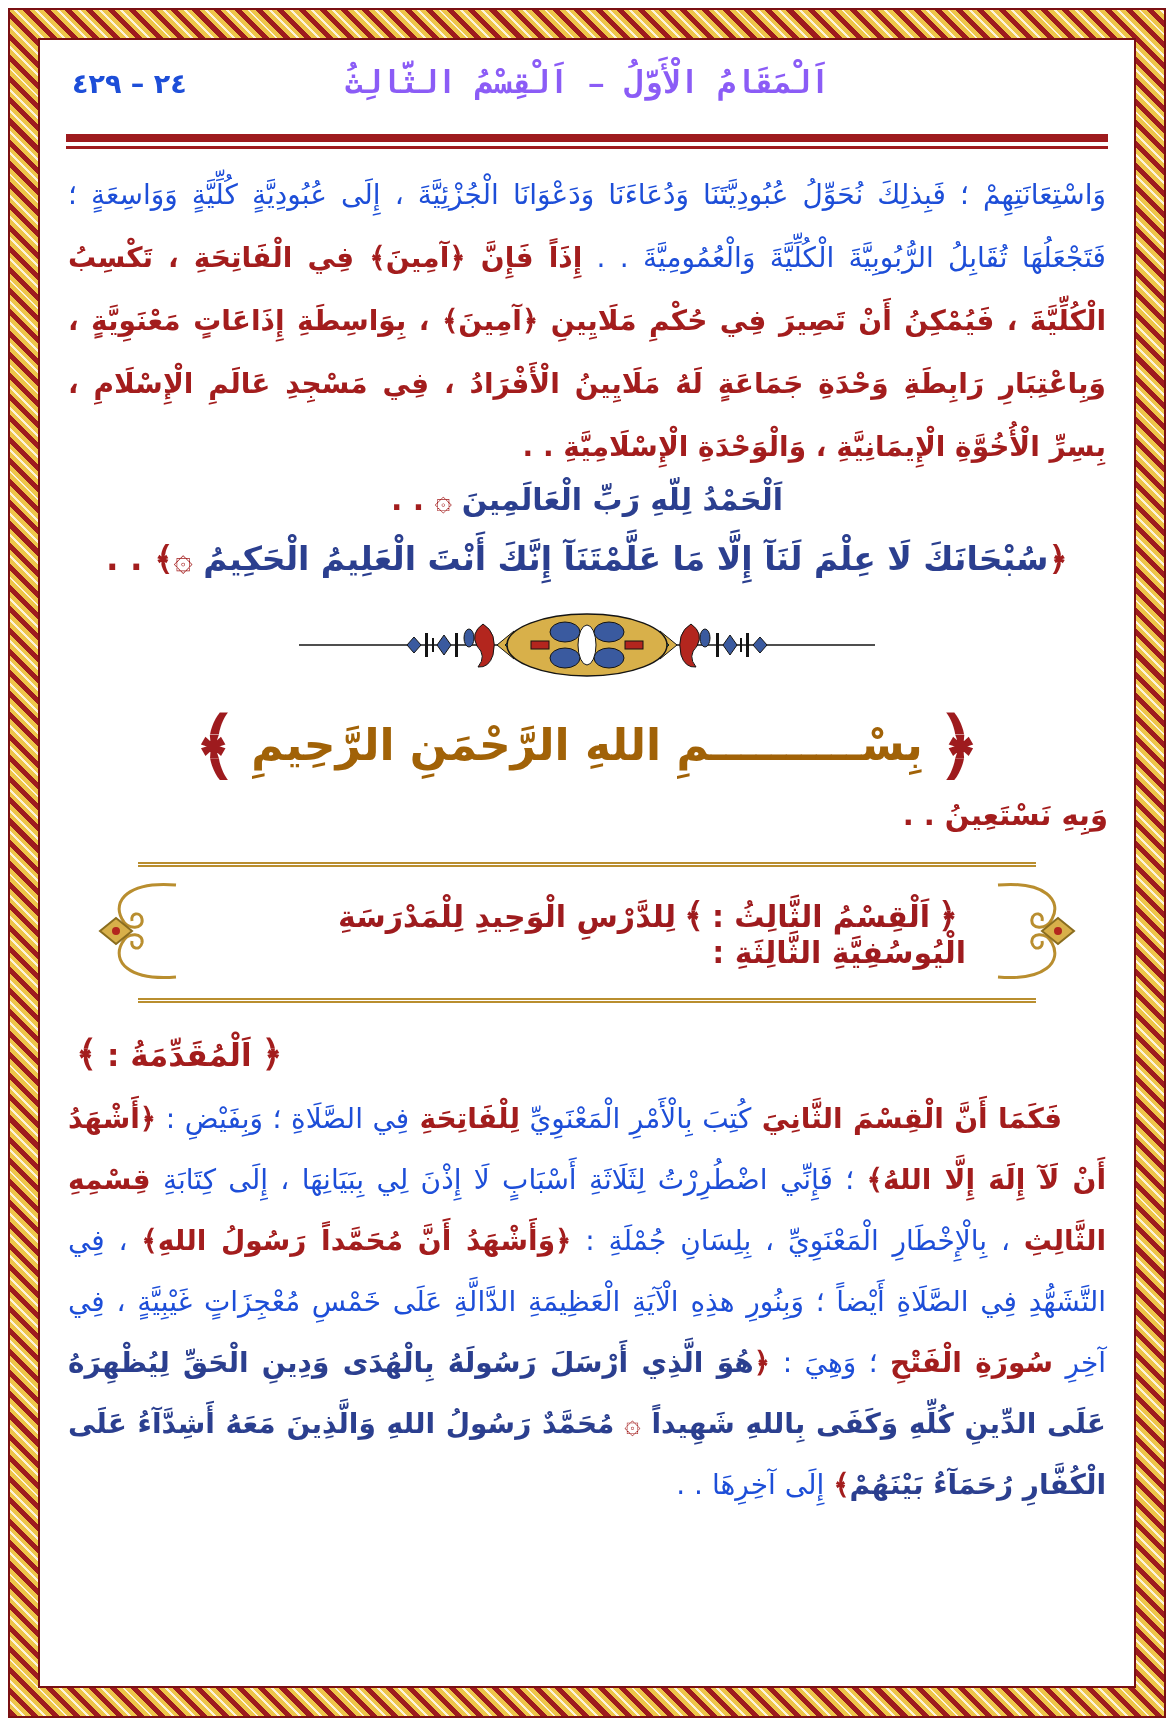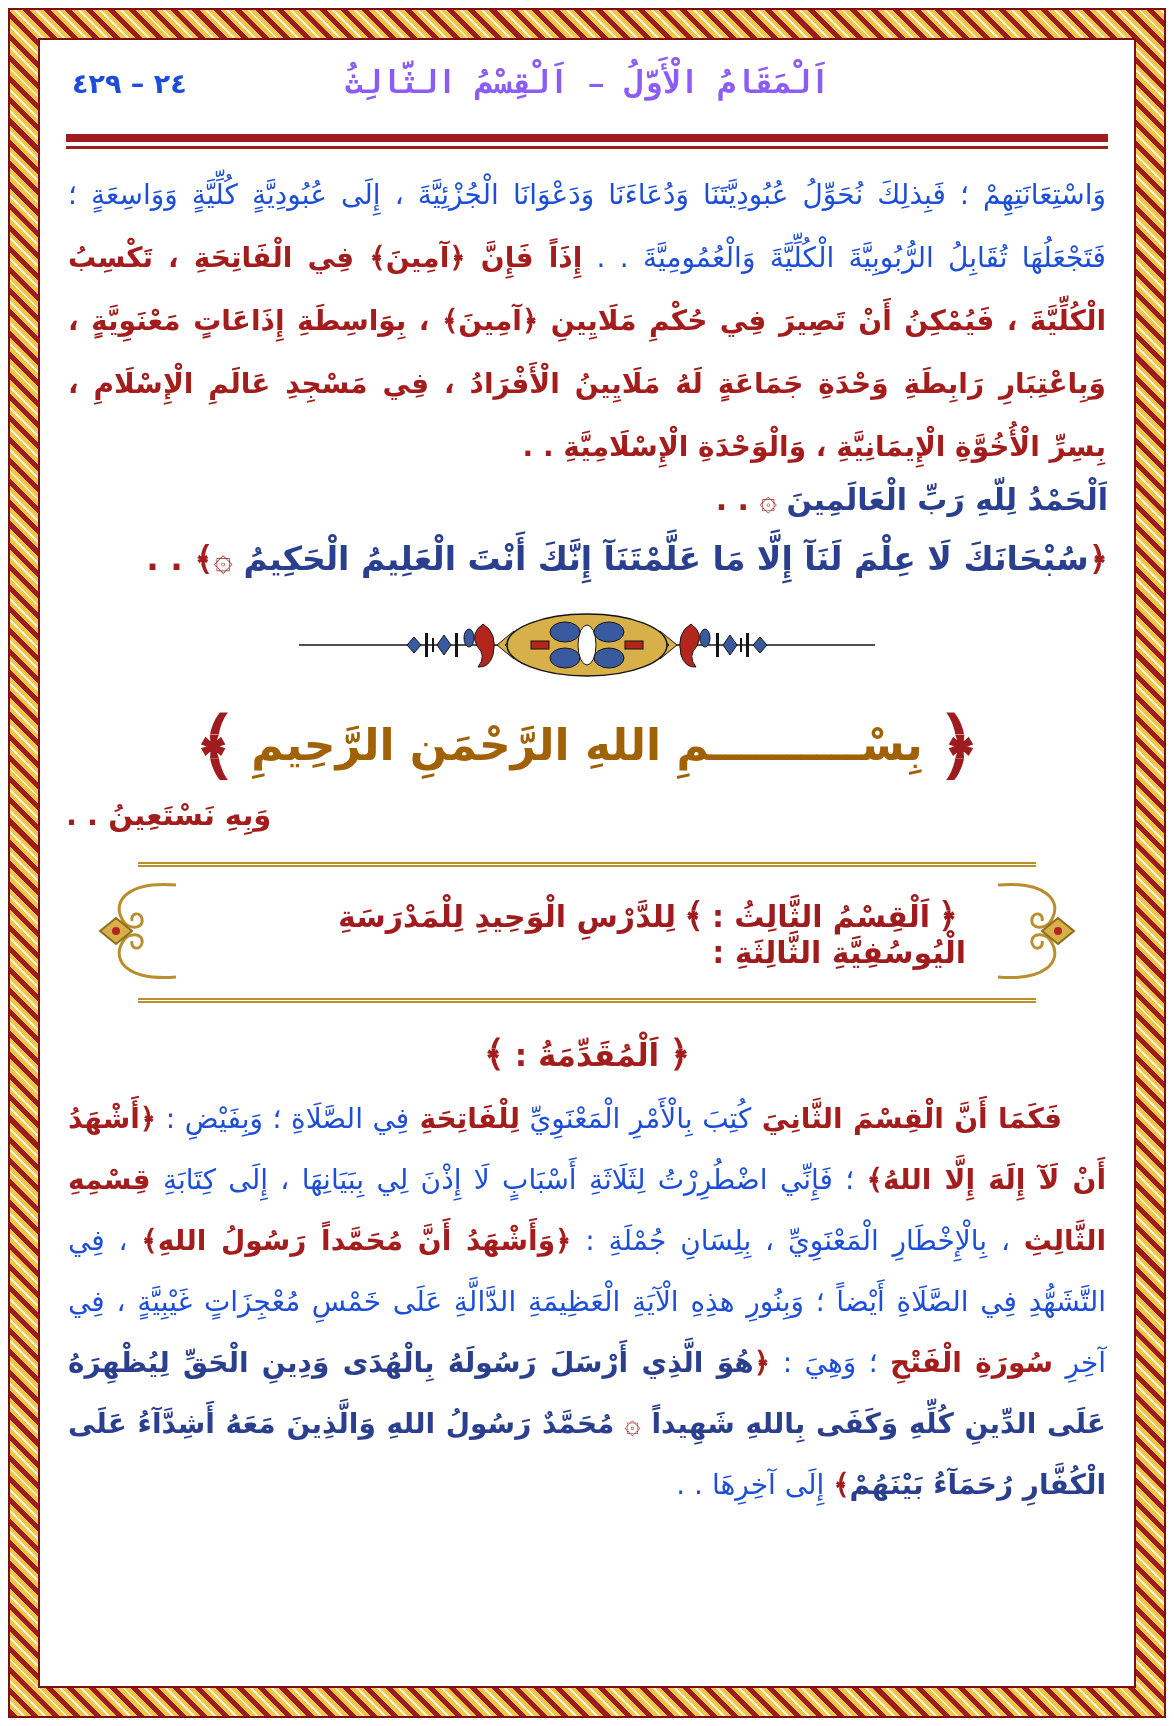--- a/index.html
+++ b/index.html
@@ -32,44 +32,44 @@
   .body-text{
     direction:rtl;text-align:justify;font-size:28px;line-height:63px;
     color:#121212;margin:14px 2px 0 2px;
   }
   .body-text.indent{text-indent:44px;line-height:61px;}
   .t-red{color:#a31d1d;font-weight:bold;}
   .t-blue{color:#2b3f8f;font-weight:bold;}
   .t-black{color:#1d4ed8;}
   .rosette{color:#a31d1d;font-weight:normal;}
   
-  .center-line{direction:rtl;}
+  .center-line{direction:rtl;text-align:center;}
   .hamd-line{margin-top:4px;font-size:30px;}
   .verse-line{margin-top:22px;font-size:33px;}
   .bracket{color:#a31d1d;font-weight:bold;}
   
   .divider{margin-top:34px;text-align:center;}
   
   .basmala{margin-top:20px;text-align:center;direction:rtl;display:flex;align-items:center;justify-content:center;gap:14px;}
   .basmala-bracket{font-size:74px;color:#9e1b1e;line-height:80px;font-weight:bold;}
   .basmala-text{font-size:44px;font-weight:bold;color:#a16207;line-height:86px;}
-  .istiana{margin-top:10px;text-align:left;font-size:29px;}
+  .istiana{margin-top:10px;text-align:right;font-size:29px;}
   
   .section-box{
     position:relative;margin:30px 72px 0 72px;
     border-top:5px double #b98e2f;border-bottom:5px double #b98e2f;
     padding:28px 70px;text-align:right;direction:rtl;
   }
   .section-box .box-line{font-size:30px;font-weight:bold;color:#9e1b1e;}
   .box-ornament{font-size:34px;color:#9e1b1e;padding:0 8px;}
   .flourish{position:absolute;top:50%;}
   .flourish.left{left:-40px;transform:translateY(-50%);}
   .flourish.right{right:-40px;transform:translateY(-50%) scaleX(-1);}
   
-  .muqaddima{margin-top:30px;text-align:center;direction:rtl;font-size:31px;}
+  .muqaddima{margin-top:30px;text-align:left;direction:rtl;font-size:31px;}
   .muqaddima .bracket-sm{font-size:36px;color:#a31d1d;font-weight:bold;padding:0 10px;}
 </style>
 </head>
 <body>
 
 <div class="page">
   <div class="border-band"></div>
 
   <div class="page-inner">
 

